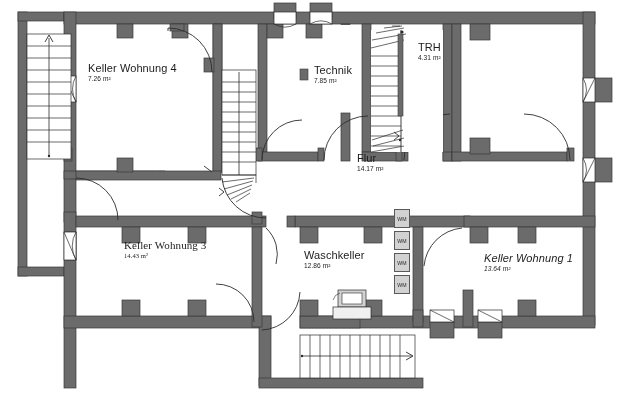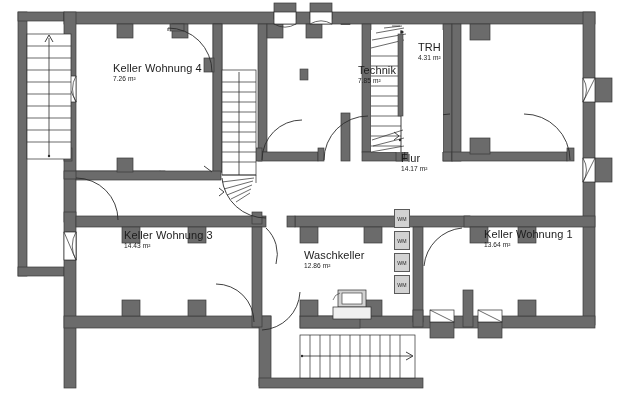--- a/index.html
+++ b/index.html
@@ -312,53 +312,53 @@
     <rect x="300" y="69" width="8" height="11" fill="#6b6b6b" stroke="#3a3a3a" stroke-width="0.6"></rect>
 
     <g>
       <rect x="338" y="290" width="28" height="17" fill="#d2d2d2" stroke="#2b2b2b" stroke-width="0.7"></rect>
       <rect x="342" y="293" width="20" height="11" fill="#ffffff" stroke="#2b2b2b" stroke-width="0.6"></rect>
       <rect x="333" y="307" width="38" height="12" fill="#f0f0f0" stroke="#2b2b2b" stroke-width="0.7"></rect>
       <path d="M333 300 A10 10 0 0 1 340 293" fill="none" stroke="#2b2b2b" stroke-width="0.6"></path>
     </g>
   </svg>
 
-  <div class="room-label" style="left:88px;top:62px;margin-left:25px;">
+  <div class="room-label" style="left:88px;top:62px;">
     <span class="rname">Keller Wohnung 4</span>
     <span class="rarea">7.26 m²</span>
   </div>
 
 
-  <div class="room-label" style="left:314px;top:64px;margin-left:44px;">
+  <div class="room-label" style="left:314px;top:64px;">
     <span class="rname">Technik</span>
     <span class="rarea">7.85 m²</span>
   </div>
 
   <div class="room-label" style="left:418px;top:41px;">
     <span class="rname">TRH</span>
     <span class="rarea">4.31 m²</span>
   </div>
 
 
-  <div class="room-label" style="left:357px;top:152px;margin-left:44px;">
+  <div class="room-label" style="left:357px;top:152px;">
     <span class="rname">Flur</span>
     <span class="rarea">14.17 m²</span>
   </div>
 
-  <div class="room-label" style="left:124px;top:229px;">
+  <div class="room-label" style="left:124px;top:239px;font-family:Liberation Serif, serif;">
     <span class="rname">Keller Wohnung 3</span>
     <span class="rarea">14.43 m²</span>
   </div>
 
   <div class="room-label" style="left:304px;top:238px;margin-top:11px;">
     <span class="rname">Waschkeller</span>
     <span class="rarea">12.86 m²</span>
   </div>
 
-  <div class="room-label" style="left:484px;top:228px;">
+  <div class="room-label" style="left:484px;top:252px;font-style:italic;">
     <span class="rname">Keller Wohnung 1</span>
     <span class="rarea">13.64 m²</span>
   </div>
 
   <div class="wm-box" style="left:394px;top:209px;">WM</div>
   <div class="wm-box" style="left:394px;top:231px;">WM</div>
   <div class="wm-box" style="left:394px;top:253px;">WM</div>
   <div class="wm-box" style="left:394px;top:275px;">WM</div>
 
 </div>

